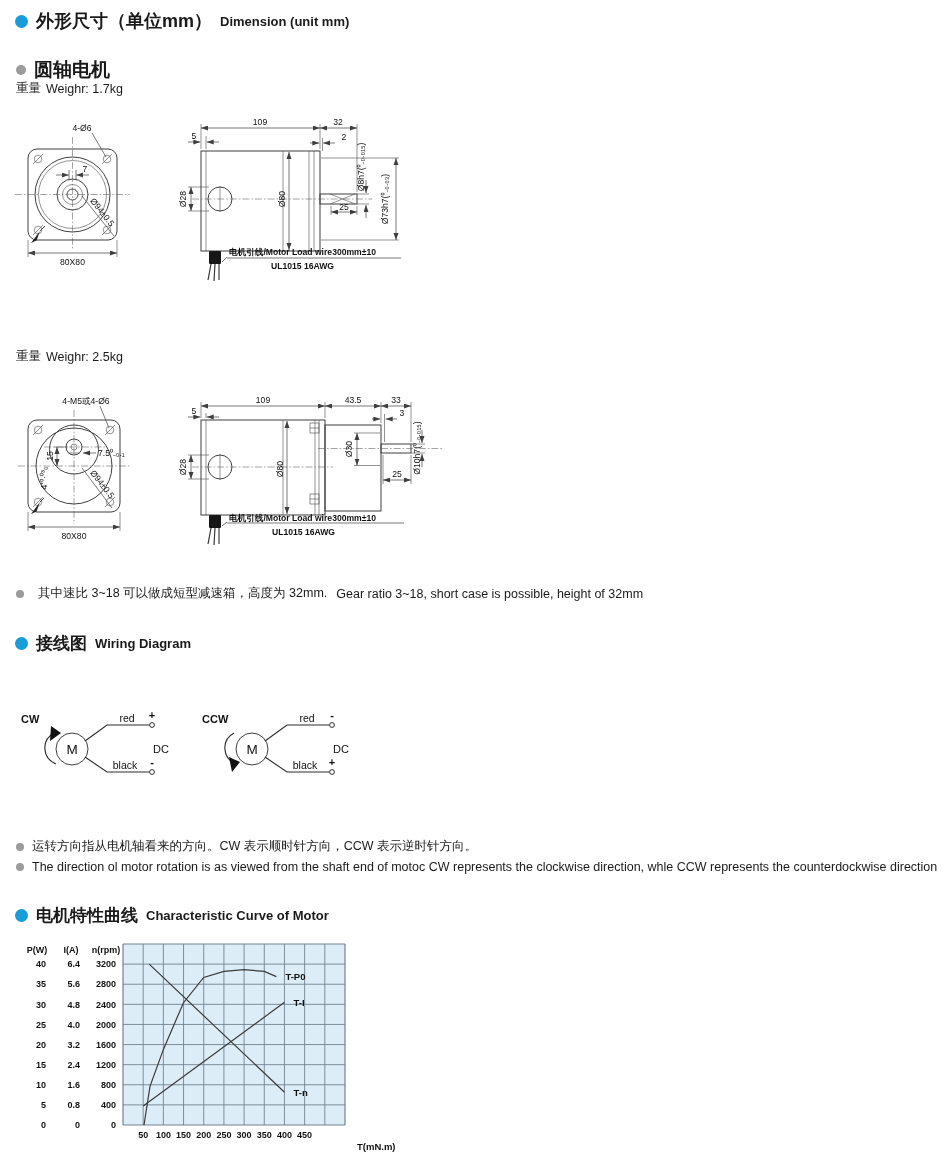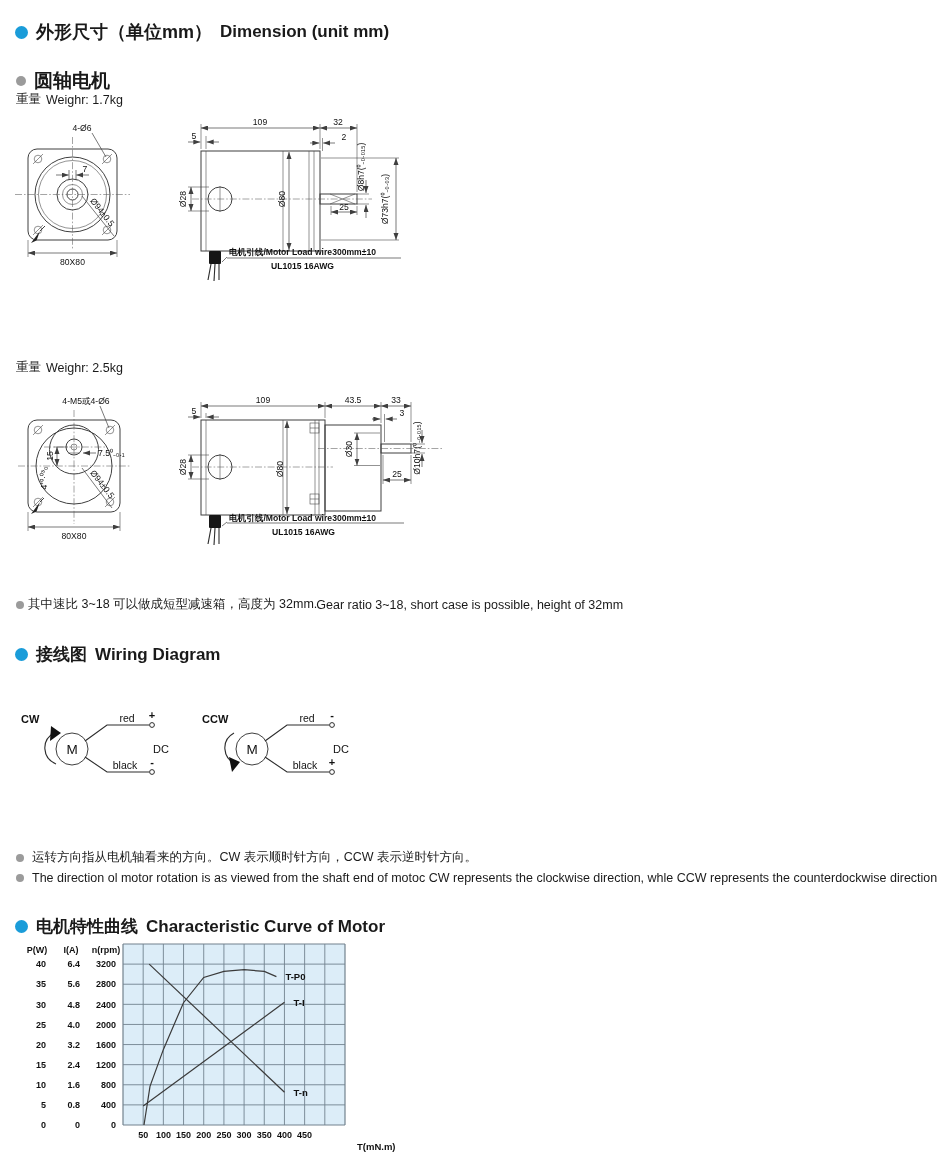--- a/index.html
+++ b/index.html
@@ -1,24 +1,24 @@
 <!DOCTYPE html>
 <html><head>
 <meta charset="utf-8">
 <style>
   html,body{margin:0;padding:0;background:#fff;}
   .page{position:relative;width:950px;height:1154px;background:#fff;overflow:hidden;
         font-family:"Liberation Sans","DejaVu Sans",sans-serif;color:#1a1a1a;}
-  .row{position:absolute;display:flex;align-items:center;gap:8px;white-space:nowrap;margin-top:11px;}
+  .row{position:absolute;display:flex;align-items:center;gap:8px;white-space:nowrap;}
   .dot{border-radius:50%;flex:0 0 auto;}
   .dot.blue{width:13px;height:13px;background:#1a9cd9;}
   .dot.gray{width:10px;height:10px;background:#9b9b9b;}
   .dot.sm{width:8px;height:8px;background:#9b9b9b;}
   .zh-xl{font-size:18px;font-weight:bold;}
-  .en-lg{font-size:17px;font-weight:bold;}
+  .en-lg{font-size:13px;font-weight:bold;}
   .zh-md{font-size:19px;font-weight:bold;}
   .zh-rg{font-size:13.5px;font-weight:normal;}
   .txt{font-size:12.5px;}
   .draw{position:absolute;}
   .ln{stroke:#3f3f3f;stroke-width:1;fill:none;}
   .thin{stroke:#4a4a4a;stroke-width:0.6;fill:none;}
   .cl{stroke:#5a5a5a;stroke-width:0.55;stroke-dasharray:7 2 1.6 2;fill:none;}
   .dim{stroke:#3f3f3f;stroke-width:0.7;fill:none;}
   text.d{font-size:8.6px;fill:#111;font-family:"Liberation Sans",sans-serif;}
   text.dw{font-size:8.6px;fill:#111;font-weight:bold;font-family:"Liberation Sans",sans-serif;}
@@ -260,21 +260,21 @@
       <line class="thin" x1="243" y1="63" x2="243" y2="92"></line>
       <line class="dim" x1="215" y1="88" x2="243" y2="88" marker-start="url(#maR)" marker-end="url(#maE)"></line>
       <text class="d" x="229" y="85" text-anchor="middle">25</text>
       <line class="dim" x1="54" y1="134" x2="59" y2="130"></line>
       <line class="dim" x1="59" y1="131" x2="236" y2="131"></line>
       <text class="dw" x="61" y="128.5">电机引线/Motor Load wire300mm±10</text>
       <text class="dw" x="104" y="143">UL1015 16AWG</text>
     </g>
   </svg>
 
-  <div class="row txt" style="left:16px;top:585px;gap:4px">
+  <div class="row txt" style="left:16px;top:585px;gap:14px">
     <span class="dot sm"></span>
     <span>其中速比 3~18 可以做成短型减速箱，高度为 32mm.</span>
     <span style="margin-left:-5px">Gear ratio 3~18, short case is possible, height of 32mm</span>
   </div>
 
   <div class="row" style="left:15px;top:632px">
     <span class="dot blue"></span>
     <span class="zh-xl" style="font-size:17px">接线图</span>
     <span class="en-lg">Wiring Diagram</span>
   </div>

